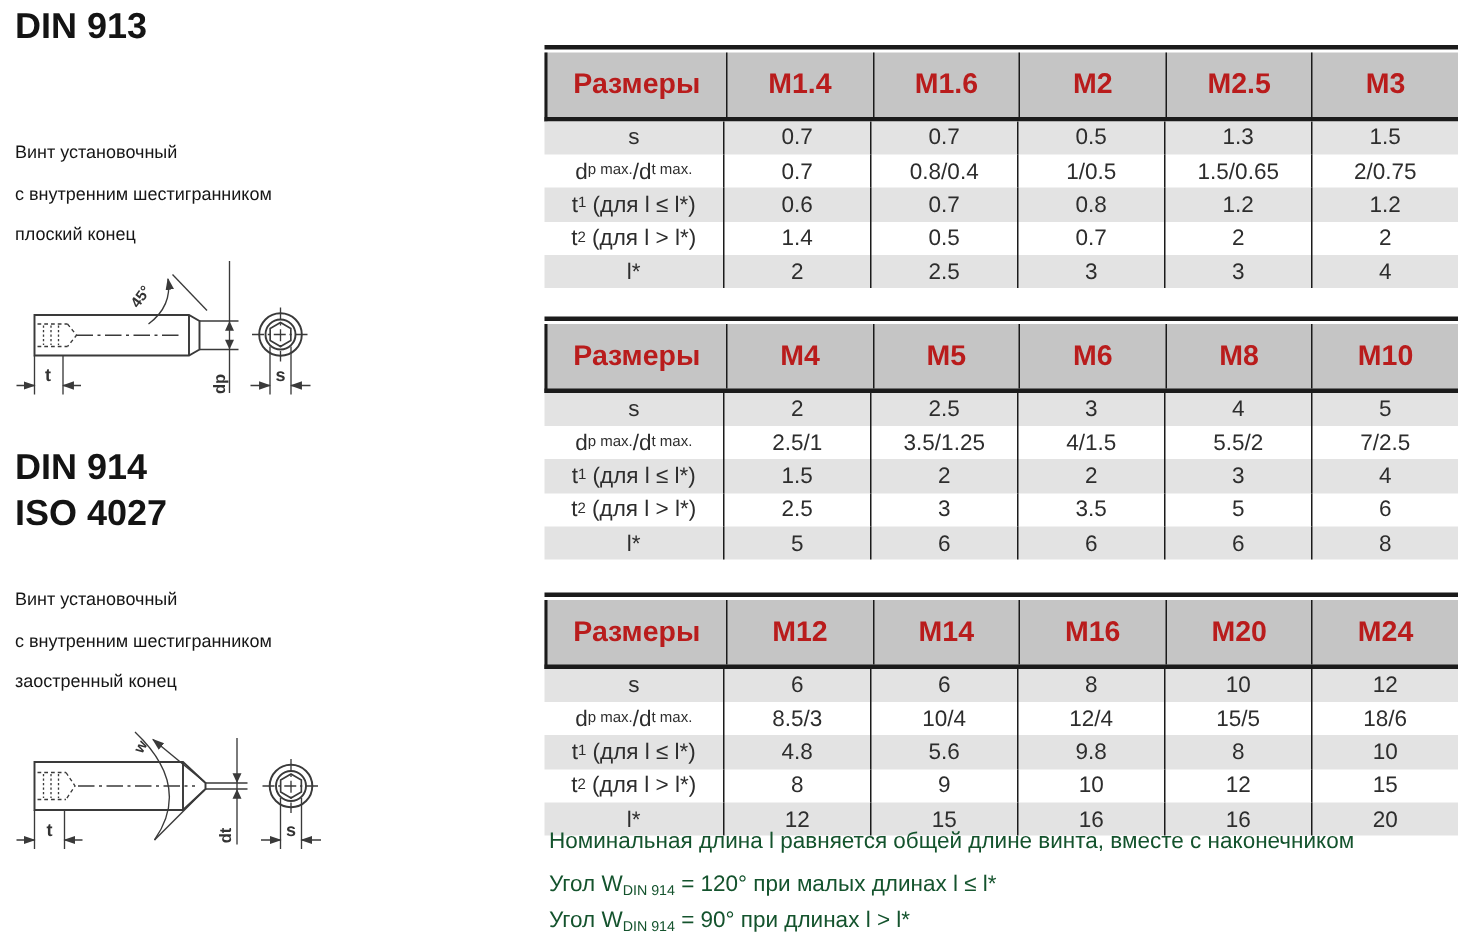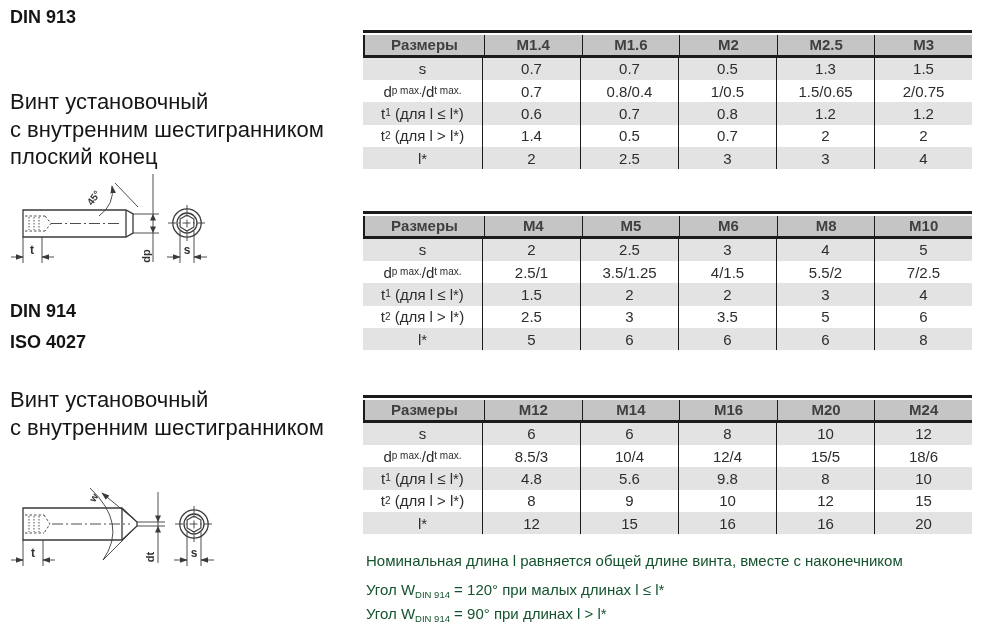--- a/index.html
+++ b/index.html
@@ -8,37 +8,37 @@
     width:984px;height:628px;
     background:#ffffff;
     font-family:"Liberation Sans", sans-serif;
     overflow:hidden;
     color:#1c1c1c;
   }
   
   .std-block{position:absolute;left:10px;}
   #std1{top:2px;}
   #std2{top:296px;}
-  .std-line{font-size:18px;font-weight:700;line-height:31px;color:#141414;}
-  .desc{position:absolute;left:10px;font-size:22px;line-height:27.5px;color:#161616;}
+  .std-line{font-size:24px;font-weight:700;line-height:31px;color:#141414;}
+  .desc{position:absolute;left:10px;font-size:12px;line-height:27.5px;color:#161616;}
   #desc1{top:88px;}
   #desc2{top:386px;}
   .drawing{position:absolute;}
   #drawing1{left:5px;top:170px;}
   #drawing2{left:2px;top:468px;}
   .drawing svg text{font-family:"Liberation Sans",sans-serif;}
   
   .dtable{position:absolute;left:363px;width:609px;background:transparent;}
   #table1{top:30px;}
   #table2{top:211px;}
   #table3{top:395px;}
   .topline{height:2.5px;background:#1b1b1b;margin-bottom:2px;}
   .trow{display:grid;grid-template-columns:119px repeat(5,1fr);box-sizing:border-box;}
   .thead{background:#c5c5c5;border-bottom:3px solid #1b1b1b;border-left:2px solid #1b1b1b;}
-  .thead .tcell{height:20px;font-weight:700;font-size:15px;color:#404040;}
+  .thead .tcell{height:43px;font-weight:700;font-size:19px;color:#b91c1c;}
   .drow .tcell{height:22.4px;font-size:15px;color:#2d2d2d;}
   .shade{background:#e3e3e3;}
   .tcell{display:flex;align-items:center;justify-content:center;box-sizing:border-box;line-height:1;}
   .tcell + .tcell{border-left:1.6px solid #1b1b1b;}
   .rowlabel sub{font-size:10px;line-height:0;vertical-align:-0.25em;}
   .rowlabel span{white-space:pre;}
   
   .note{position:absolute;left:366px;font-size:15px;color:#14532d;line-height:19px;}
   #note1{top:551px;}
   #note2{top:580px;}
@@ -117,20 +117,21 @@
 </div>
 
 <div class="std-block" id="std2">
   <div class="std-line">DIN 914</div>
   <div class="std-line">ISO 4027</div>
 </div>
 
 <div class="desc" id="desc2">
   <div>Винт установочный</div>
   <div>с внутренним шестигранником</div>
+  <div>заостренный конец</div>
 </div>
 
 <div class="drawing" id="drawing2">
   <svg width="238" height="105" viewBox="0 0 238 105">
     <defs>
       <marker id="arrB" viewBox="0 0 10 10" refX="9" refY="5" markerWidth="9" markerHeight="9" orient="auto">
         <path d="M0,1.5 L10,5 L0,8.5 z" fill="#3a3a3a"></path>
       </marker>
     </defs>
     <g stroke="#3a3a3a" fill="none" stroke-width="1.3">

